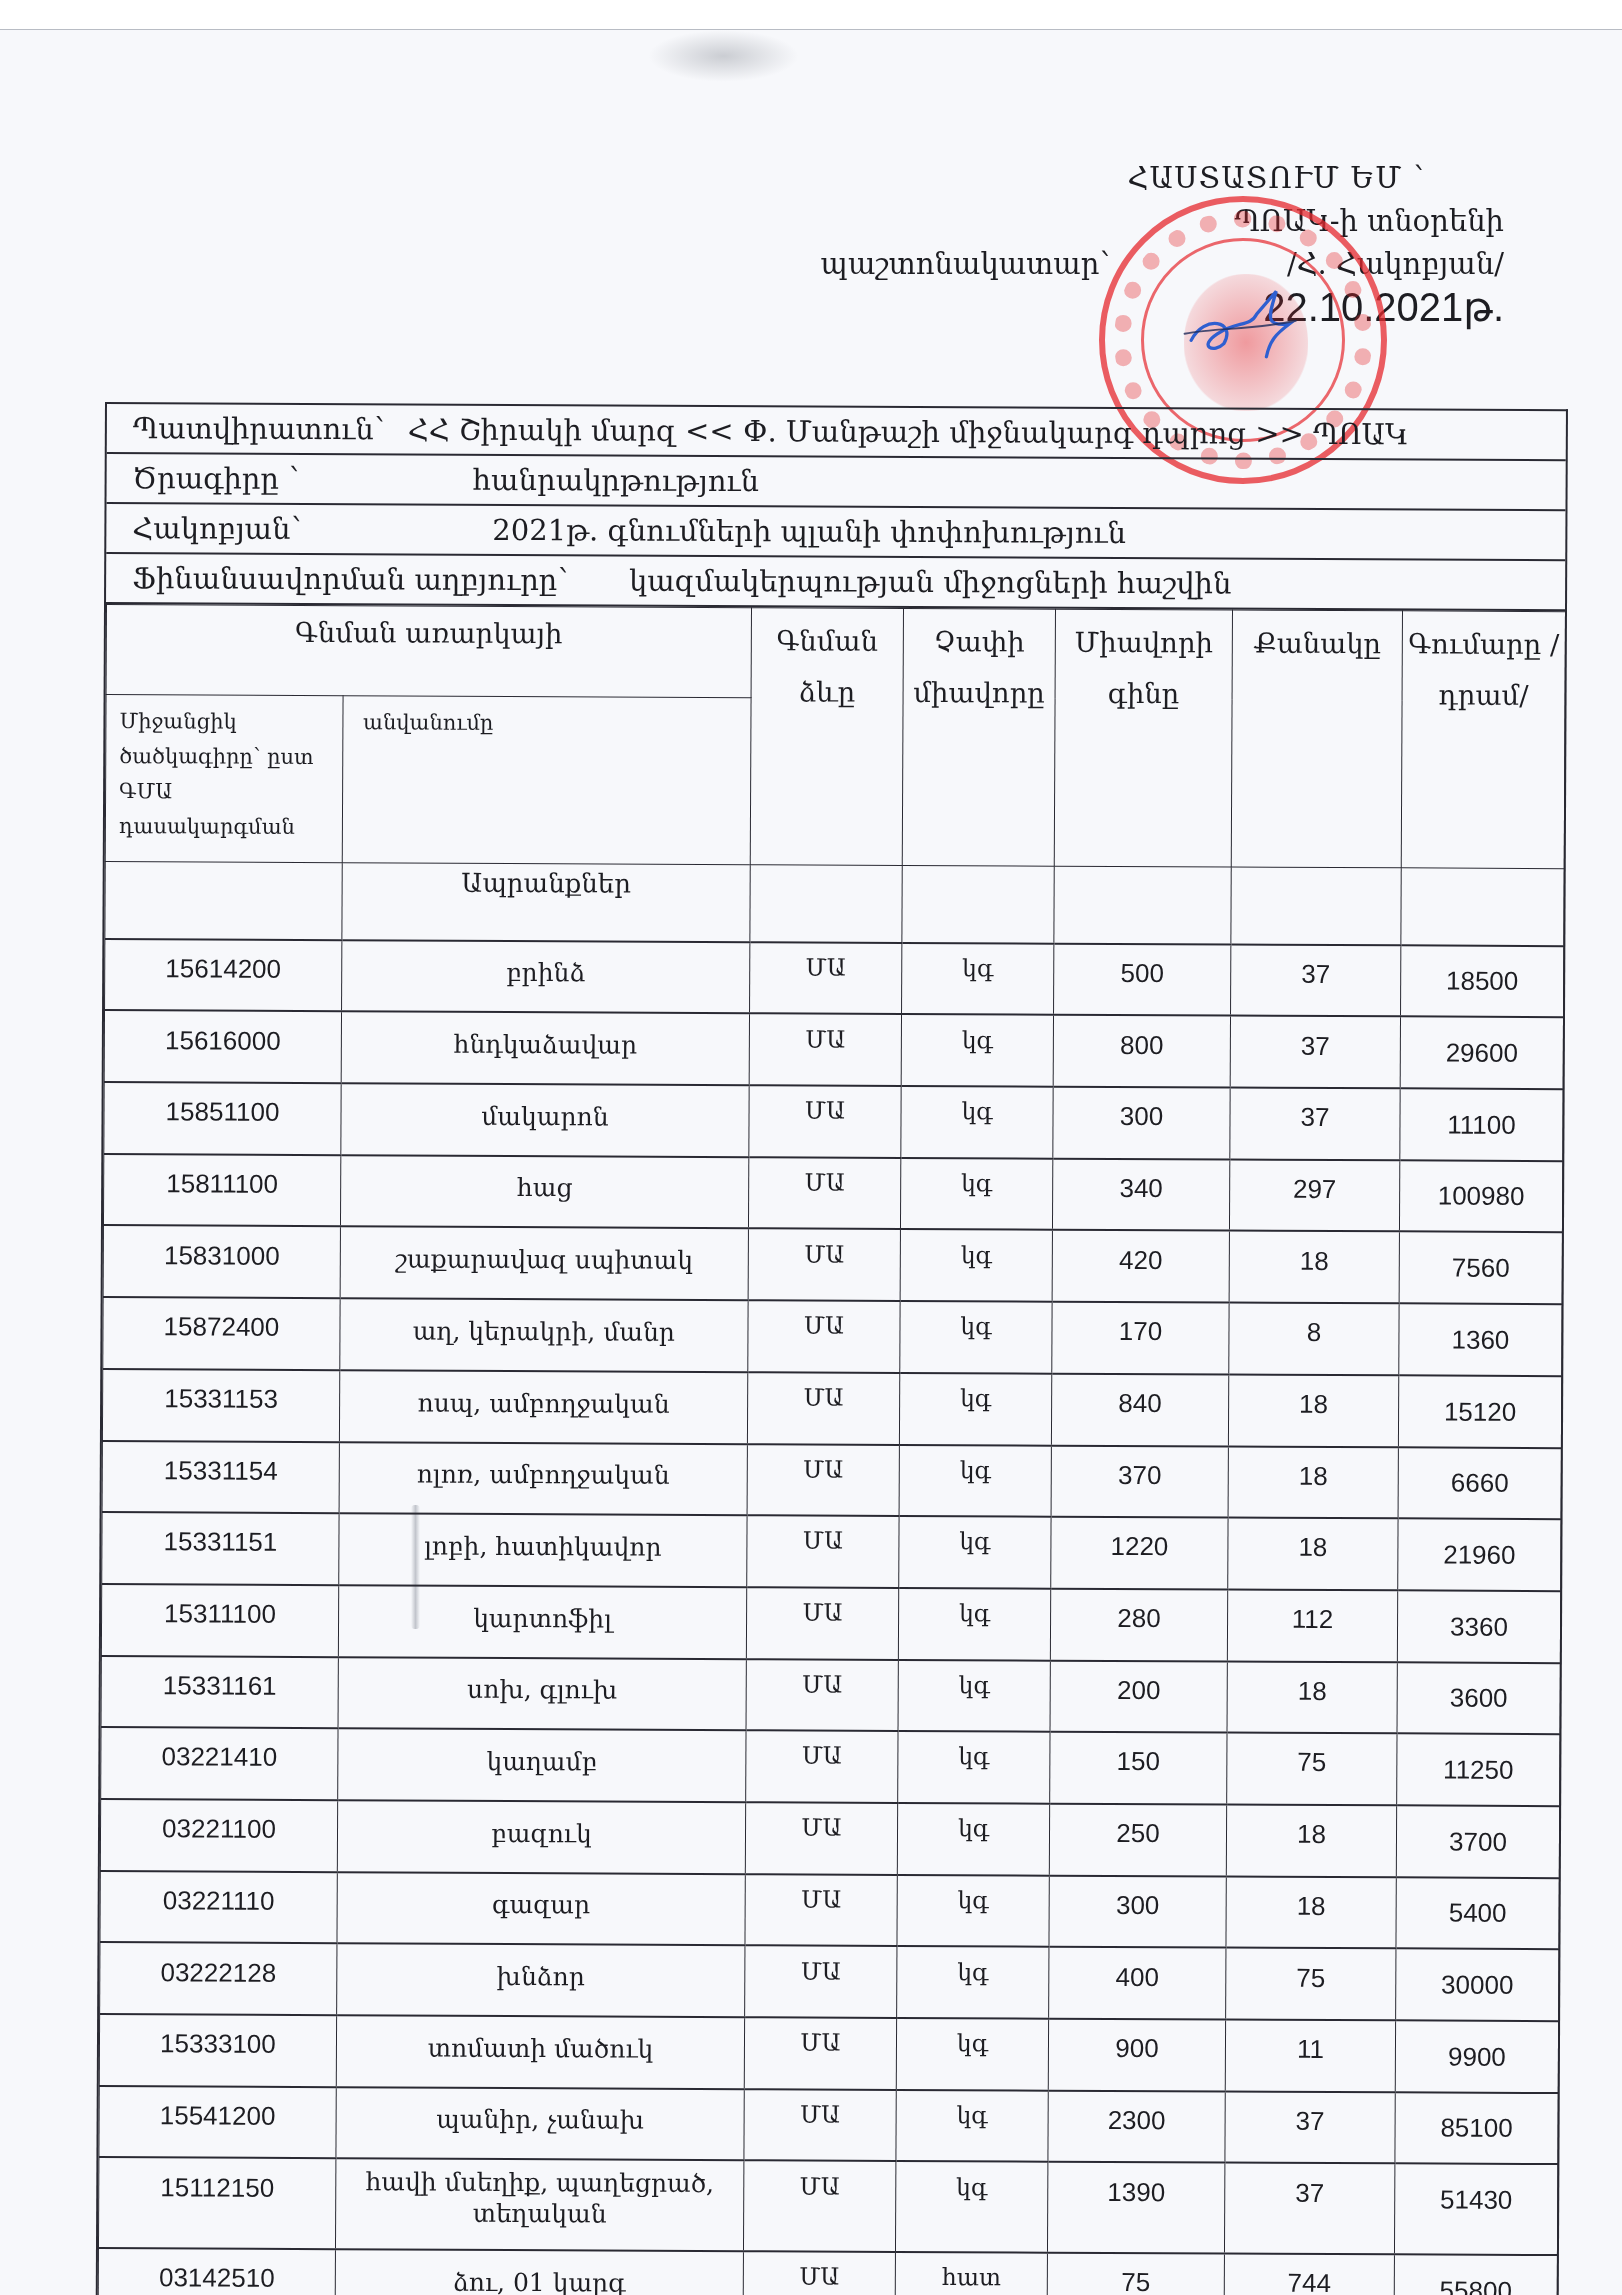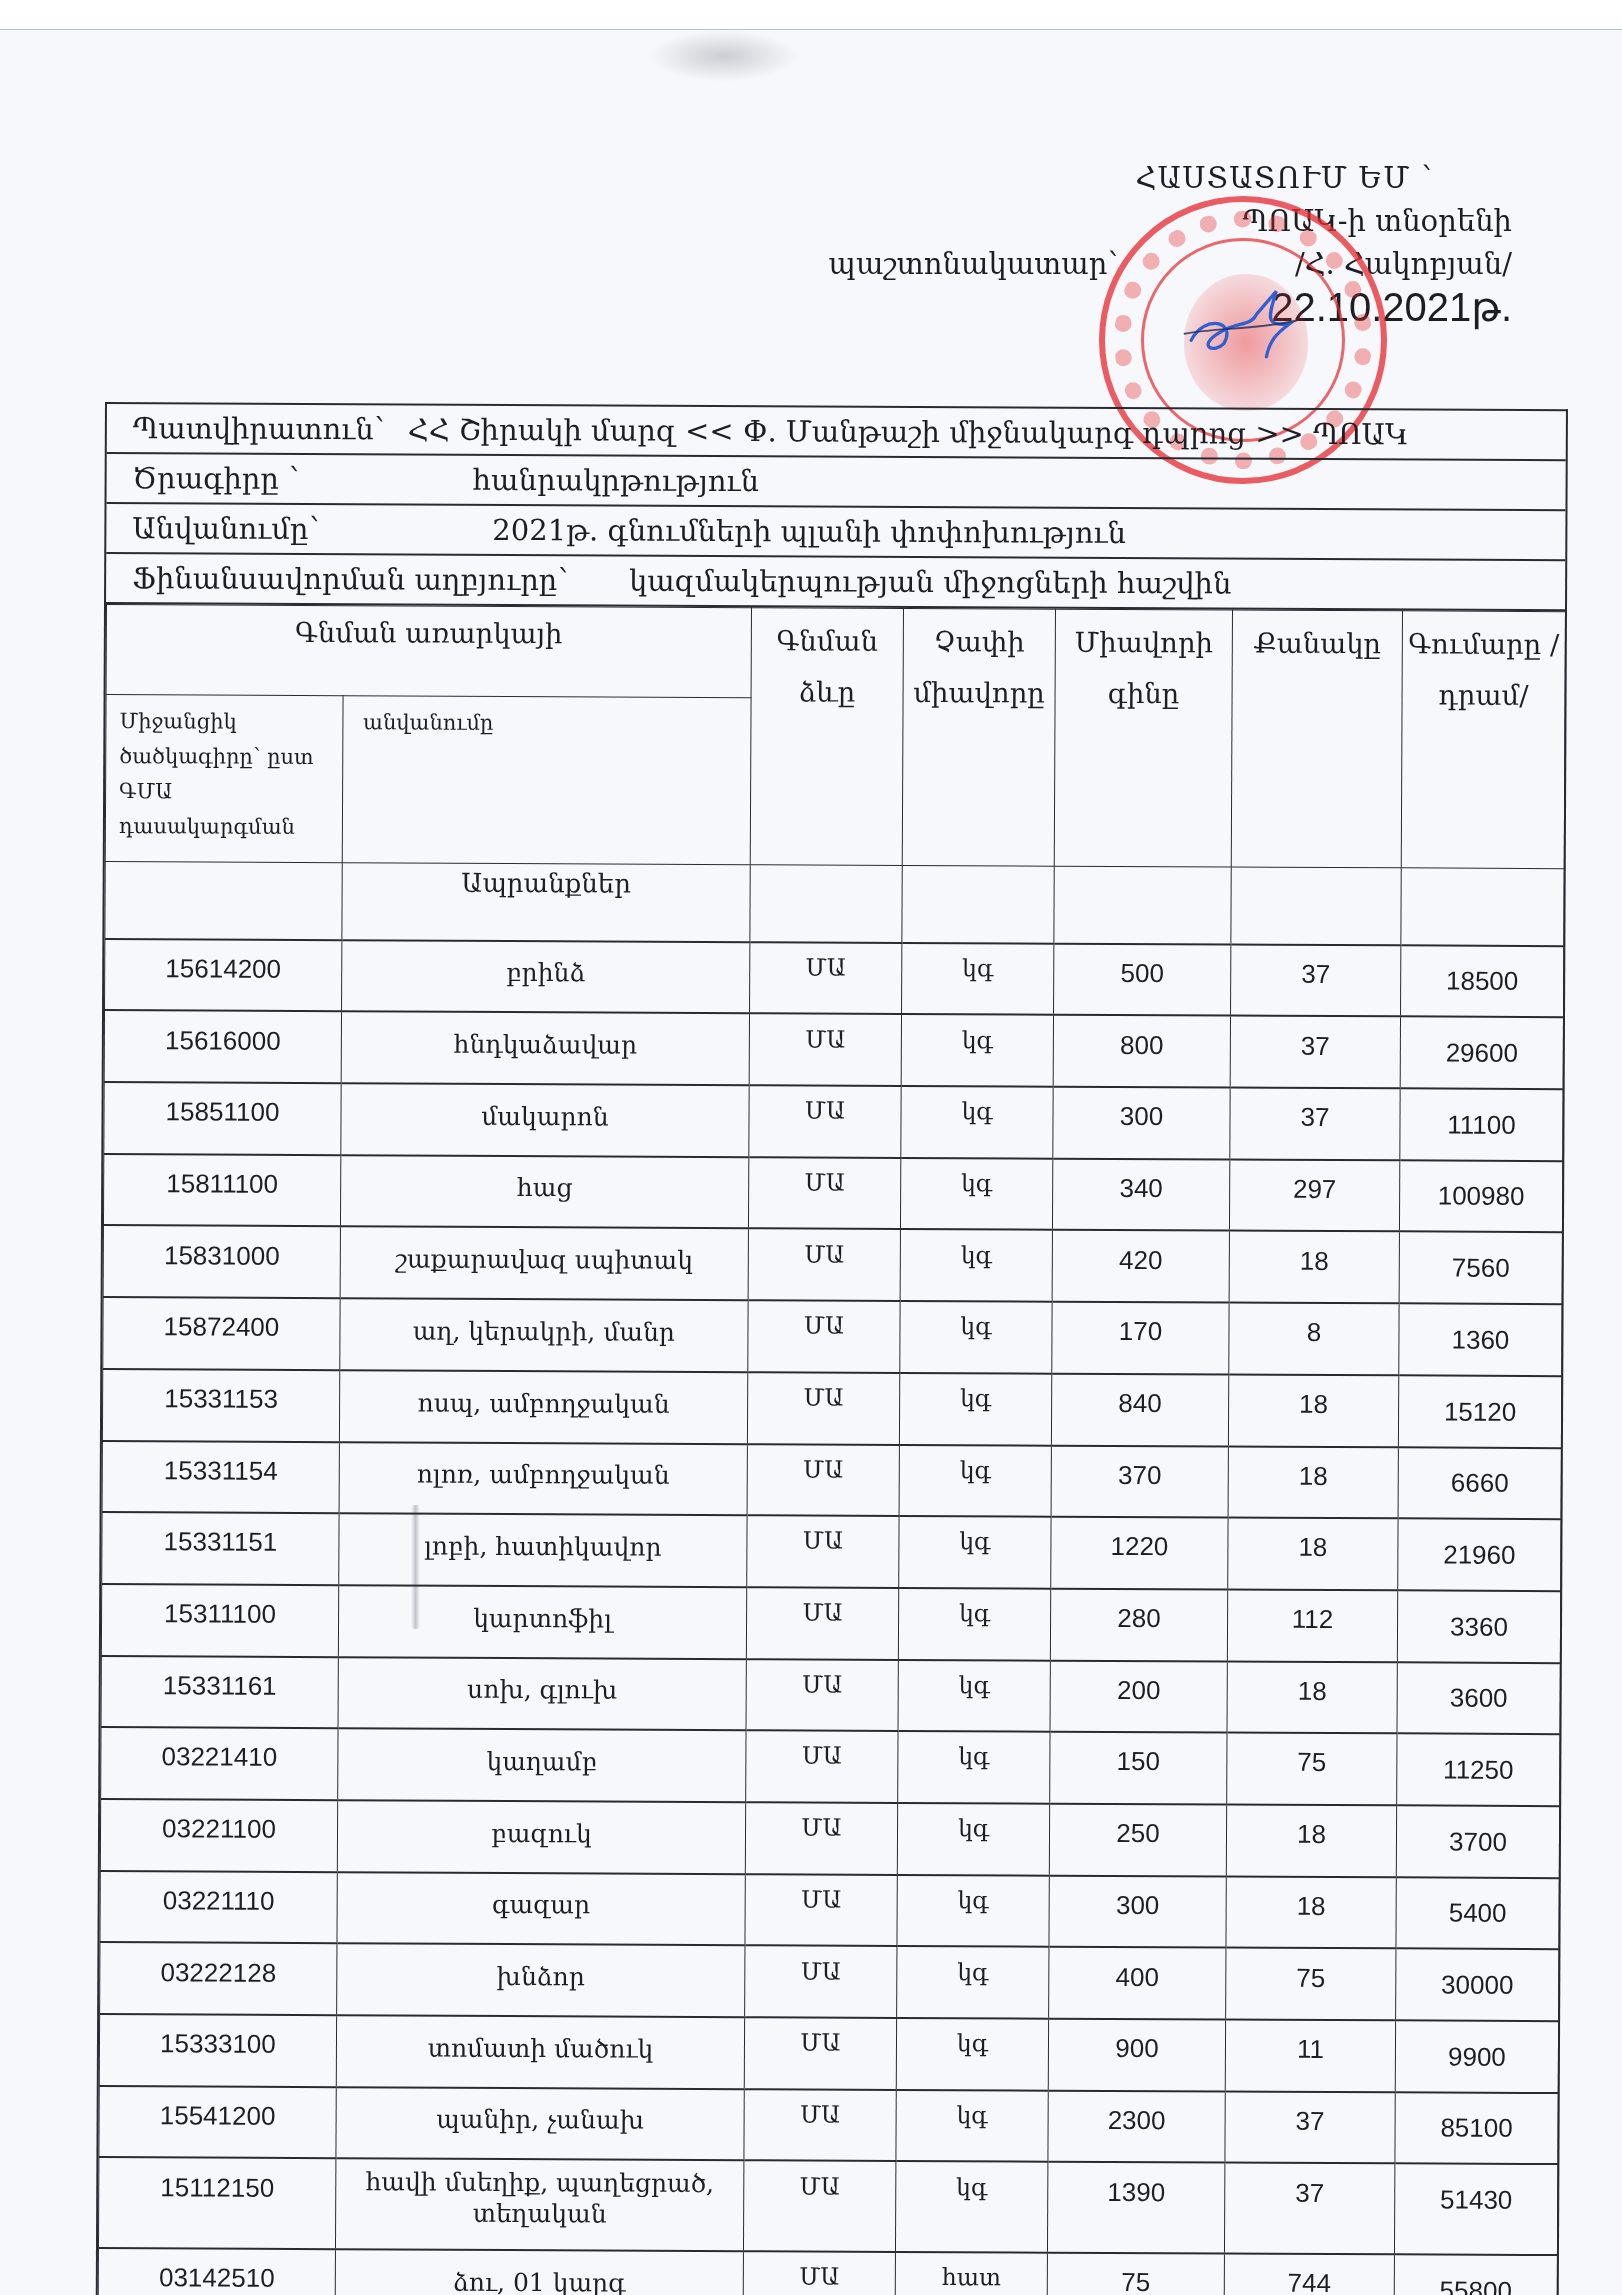--- a/index.html
+++ b/index.html
@@ -18,21 +18,21 @@
     background: radial-gradient(ellipse at center, rgba(120,125,135,0.35), rgba(120,125,135,0) 70%);
   }
   .scan-streak {
     position: absolute; left: 411px; top: 1505px; width: 9.2px; height: 124px;
     background: linear-gradient(90deg, rgba(160,165,175,0), rgba(150,155,165,0.55), rgba(160,165,175,0));
     border-radius: 3.9px;
   }
 
   
   .approval {
-    position: absolute; right: 111px; top: 157px; width: 720px;
+    position: absolute; right: 119px; top: 157px; width: 720px;
     text-align: right; font-size: 29px; line-height: 43px;
   }
   .approval .line { display: block; }
   .approval .approve-title { letter-spacing: 1.3px; padding-right: 79px; }
   .approval .role-row { display: flex; justify-content: flex-end; gap: 26px; }
   .approval .position-label { margin-right: 151px; margin-left: 32px; }
   .approval .date-line { font-family: Liberation Sans, sans-serif; font-size: 40px; }
 
   
   .stamp {
@@ -139,21 +139,21 @@
 <div class="sheet">
   <div class="info-row">
     <span class="label">Պատվիրատուն՝</span>
     <span class="value v-org">ՀՀ Շիրակի մարզ &lt;&lt; Փ.  Մանթաշի    միջնակարգ դպրոց &gt;&gt; ՊՈԱԿ</span>
   </div>
   <div class="info-row">
     <span class="label">Ծրագիրը ՝</span>
     <span class="value v-prog">հանրակրթություն</span>
   </div>
   <div class="info-row">
-    <span class="label">Անվանումը՝</span>
+    <span class="label">Հակոբյան՝</span>
     <span class="value v-name">2021թ. գնումների  պլանի փոփոխություն</span>
   </div>
   <div class="info-row">
     <span class="label">Ֆինանսավորման աղբյուրը՝</span>
     <span class="value v-fund">կազմակերպության միջոցների հաշվին</span>
   </div>
 
   <table class="items">
     <colgroup>
       <col class="c-code">

